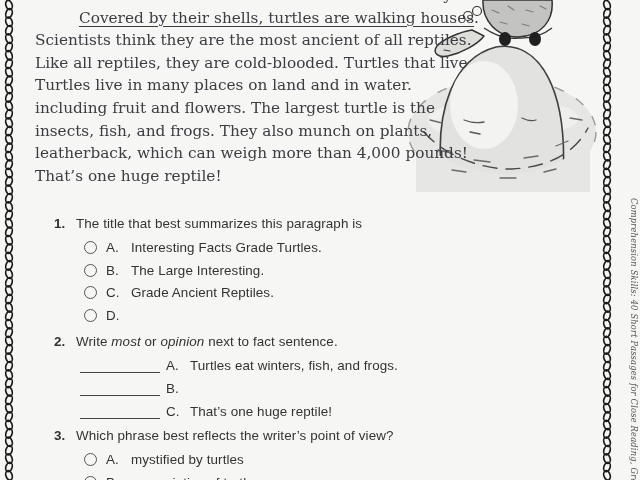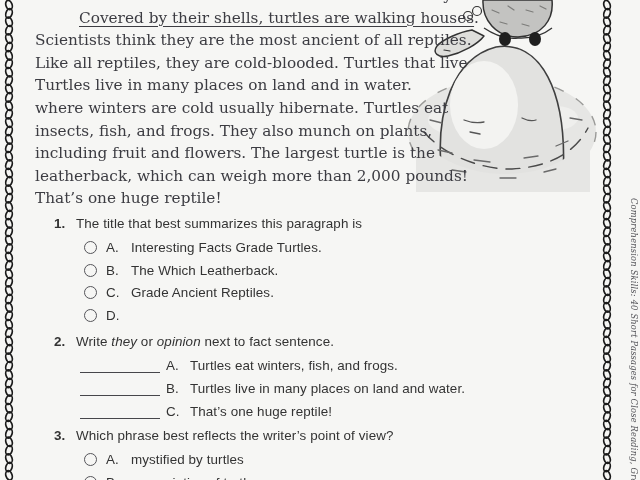--- a/index.html
+++ b/index.html
@@ -206,69 +206,67 @@
       <path d="M40,50 l6,1" fill="none" stroke="#333" stroke-width="1.2" stroke-linecap="round"></path>
     </g>
   </svg>
 
   <div class="passage">
     <div class="pline">Turtles have been around for more than 200 million years.</div>
     <div class="pline"><span class="underlined">Covered by their shells, turtles are walking houses</span><span>.</span></div>
     <div class="pline">Scientists think they are the most ancient of all reptiles.</div>
     <div class="pline">Like all reptiles, they are cold-blooded. Turtles that live</div>
     <div class="pline">Turtles live in many places on land and in water.</div>
-    <div class="pline">where winters are cold usually hibernate. Turtles eat</div>
+    <div class="pline">including fruit and flowers. The largest turtle is the</div>
     <div class="pline">insects, fish, and frogs. They also munch on plants,</div>
-    <div class="pline">including fruit and flowers. The largest turtle is the</div>
-    <div class="pline">leatherback, which can weigh more than 2,000 pounds!</div>
+    <div class="pline">leatherback, which can weigh more than 4,000 pounds!</div>
     <div class="pline">That’s one huge reptile!</div>
   </div>
 
   <div class="questions">
 
     <div class="q q1">
       <div class="q-header">
         <span class="q-num">1.</span>
         <span class="q-text nowrap">The title that best summarizes this paragraph is</span>
       </div>
       <div class="opt">
         <span class="radio"></span>
         <span class="opt-letter">A.</span>
         <span class="nowrap">Interesting Facts Grade Turtles.</span>
       </div>
       <div class="opt">
         <span class="radio"></span>
         <span class="opt-letter">B.</span>
-        <span class="nowrap">The Which Leatherback.</span>
+        <span class="nowrap">The Large Interesting.</span>
       </div>
       <div class="opt">
         <span class="radio"></span>
         <span class="opt-letter">C.</span>
         <span class="nowrap">Grade Ancient Reptiles.</span>
       </div>
       <div class="opt">
         <span class="radio"></span>
         <span class="opt-letter">D.</span>
       </div>
     </div>
 
     <div class="q q2">
       <div class="q-header">
         <span class="q-num">2.</span>
-        <span class="q-text nowrap"><span>Write </span><span class="it">they</span><span> or </span><span class="it">opinion</span><span> next to fact sentence.</span></span>
+        <span class="q-text nowrap"><span>Write </span><span class="it">most</span><span> or </span><span class="it">opinion</span><span> next to fact sentence.</span></span>
       </div>
       <div class="blank-row">
         <span class="blank"></span>
         <span class="blank-letter">A.</span>
         <span class="nowrap">Turtles eat winters, fish, and frogs.</span>
       </div>
       <div class="blank-row">
         <span class="blank"></span>
         <span class="blank-letter">B.</span>
-        <span class="nowrap">Turtles live in many places on land and water.</span>
       </div>
       <div class="blank-row">
         <span class="blank"></span>
         <span class="blank-letter">C.</span>
         <span class="nowrap">That’s one huge reptile!</span>
       </div>
     </div>
 
     <div class="q q3">
       <div class="q-header">

